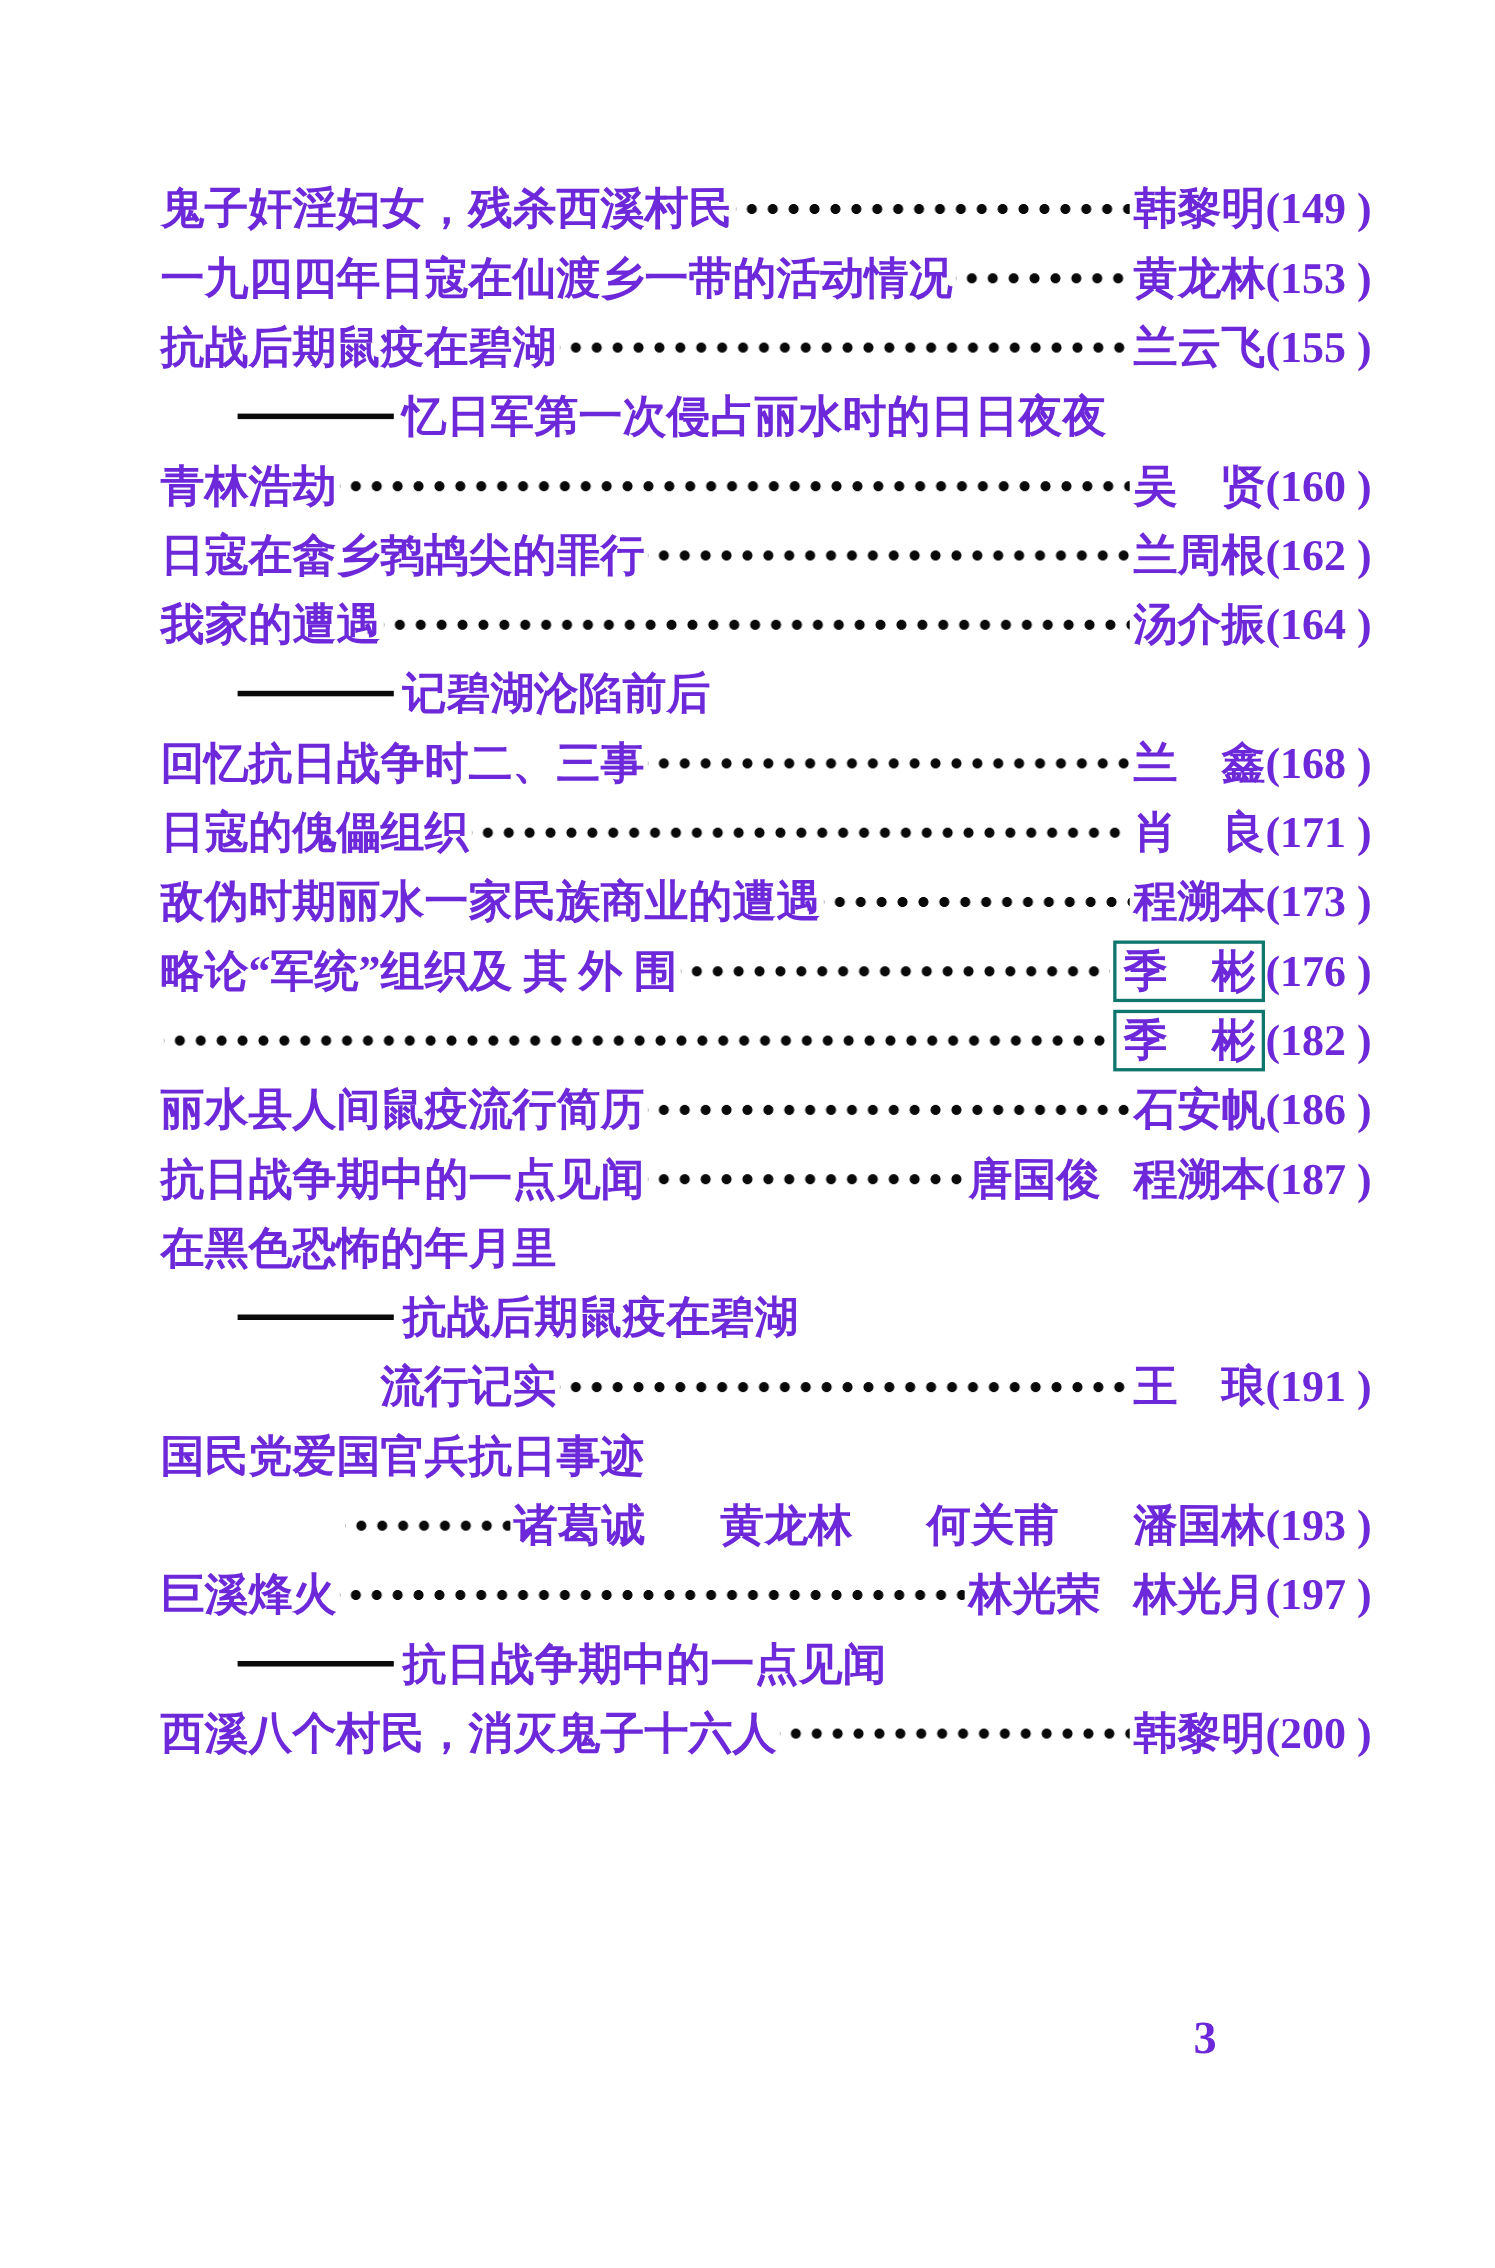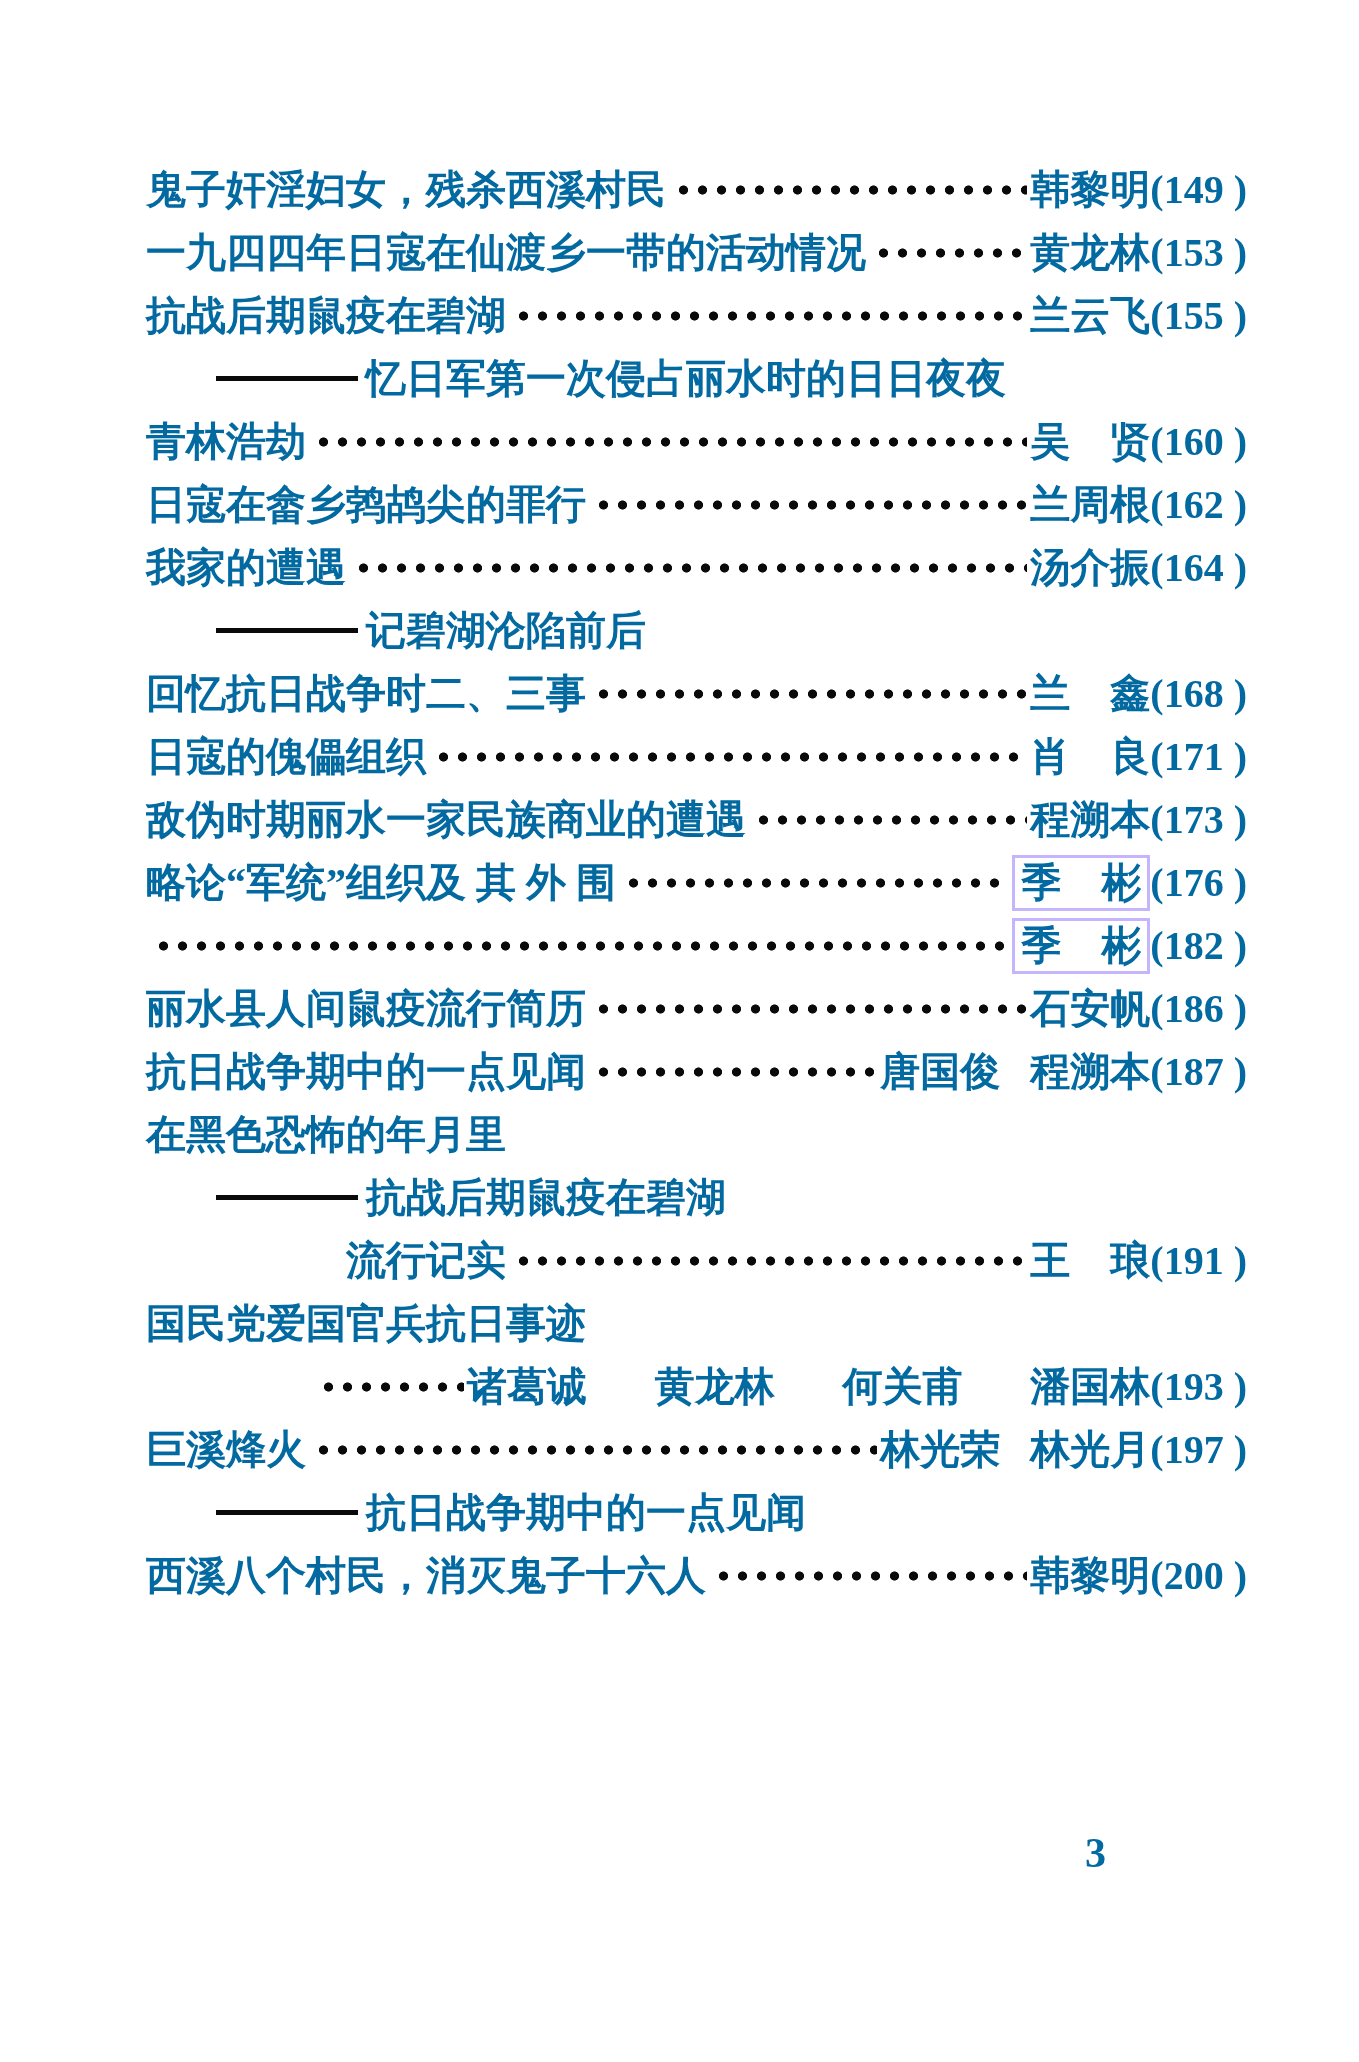--- a/index.html
+++ b/index.html
@@ -51,36 +51,36 @@
   .row.continuation{padding-left:165px;}
   .row.continuation .leader{flex:0 0 150px;}
   .spread{
     flex:1 1 auto;
     display:flex;
     justify-content:space-between;
     align-items:center;
   }
   .lastgrp{display:flex;align-items:center;justify-content:center;}
   .authors.boxed{
-    border:3px solid #c4b5fd;
+    border:3px solid #0f766e;
     padding:0 6px;
     line-height:50px;
   }
   .folio{
     position:absolute;
     left:1085px;
     top:1832px;
     font-size:42px;
     line-height:1;
   }
 </style>
 </head>
 <body>
 
-<div class="page" style="background: rgb(255, 255, 255); color: #0369a1;">
+<div class="page" style="background: rgb(255, 255, 255); color: #6d28d9;">
   <div class="toc" id="toc">
       <div class="row entry"><span class="title">鬼子奸淫妇女，残杀西溪村民</span><span class="leader"></span><span class="authors">韩黎明</span><span class="pageno">(149 )</span></div>
       <div class="row entry"><span class="title">一九四四年日寇在仙渡乡一带的活动情况</span><span class="leader"></span><span class="authors">黄龙林</span><span class="pageno">(153 )</span></div>
       <div class="row entry"><span class="title">抗战后期鼠疫在碧湖</span><span class="leader"></span><span class="authors">兰云飞</span><span class="pageno">(155 )</span></div>
       <div class="row subtitle"><span class="dash"></span><span class="subtext">忆日军第一次侵占丽水时的日日夜夜</span></div>
       <div class="row entry"><span class="title">青林浩劫</span><span class="leader"></span><span class="authors">吴    贤</span><span class="pageno">(160 )</span></div>
       <div class="row entry"><span class="title">日寇在畲乡鹁鸪尖的罪行</span><span class="leader"></span><span class="authors">兰周根</span><span class="pageno">(162 )</span></div>
       <div class="row entry"><span class="title">我家的遭遇</span><span class="leader"></span><span class="authors">汤介振</span><span class="pageno">(164 )</span></div>
       <div class="row subtitle"><span class="dash"></span><span class="subtext">记碧湖沦陷前后</span></div>
       <div class="row entry"><span class="title">回忆抗日战争时二、三事</span><span class="leader"></span><span class="authors">兰    鑫</span><span class="pageno">(168 )</span></div>

